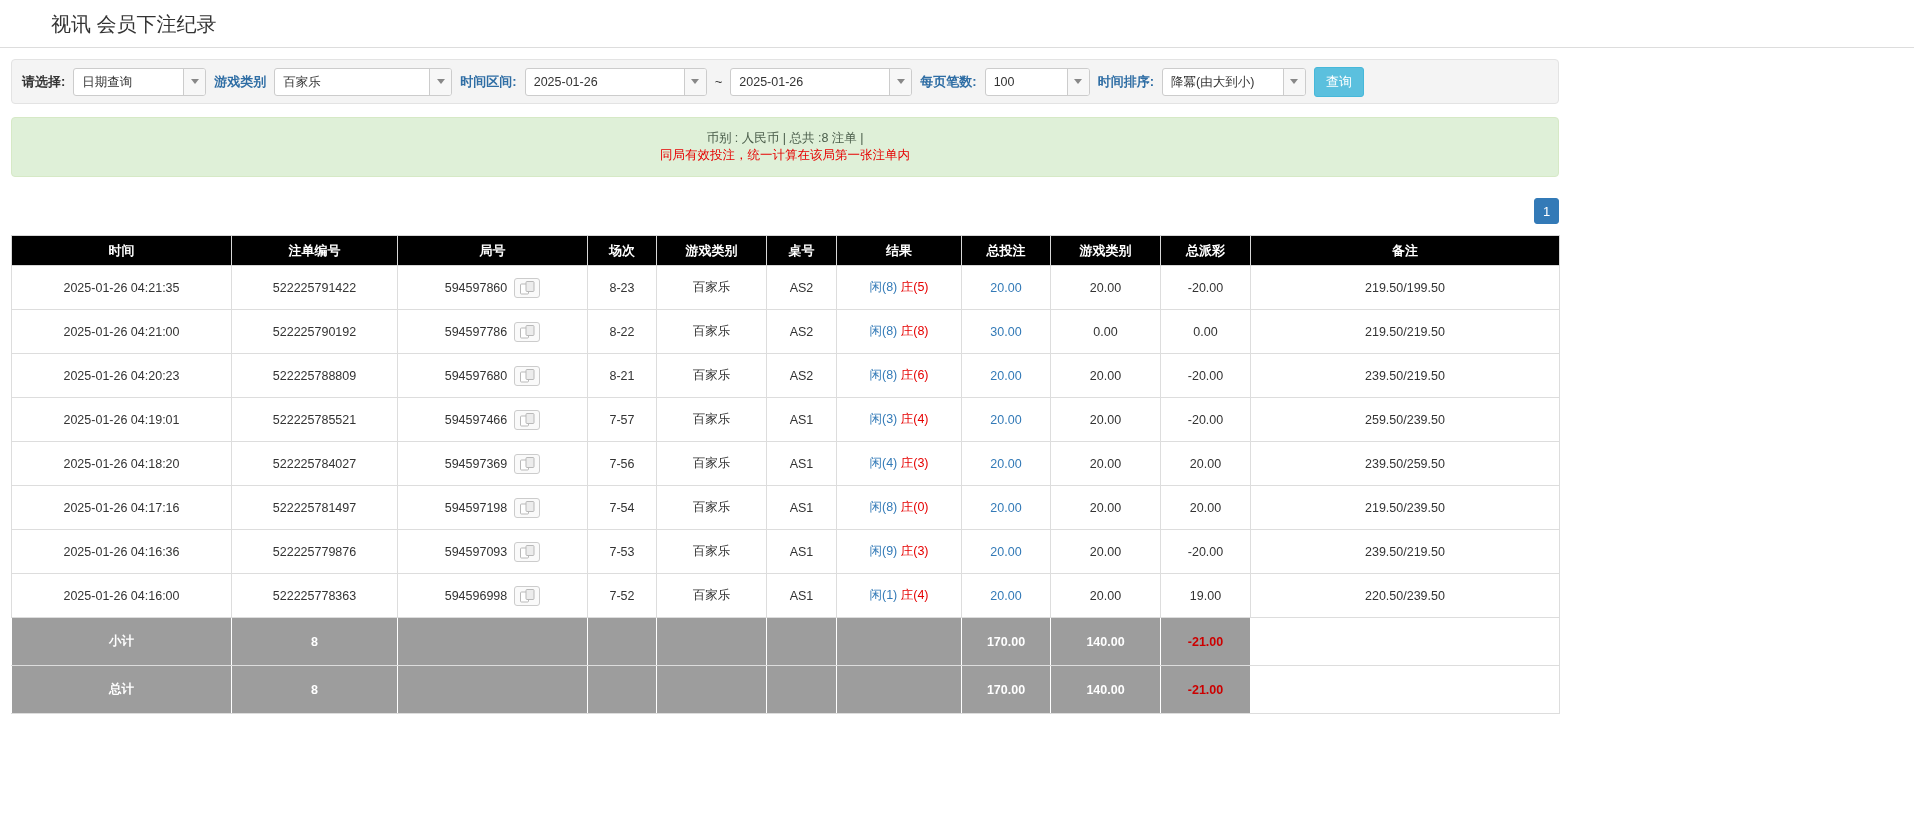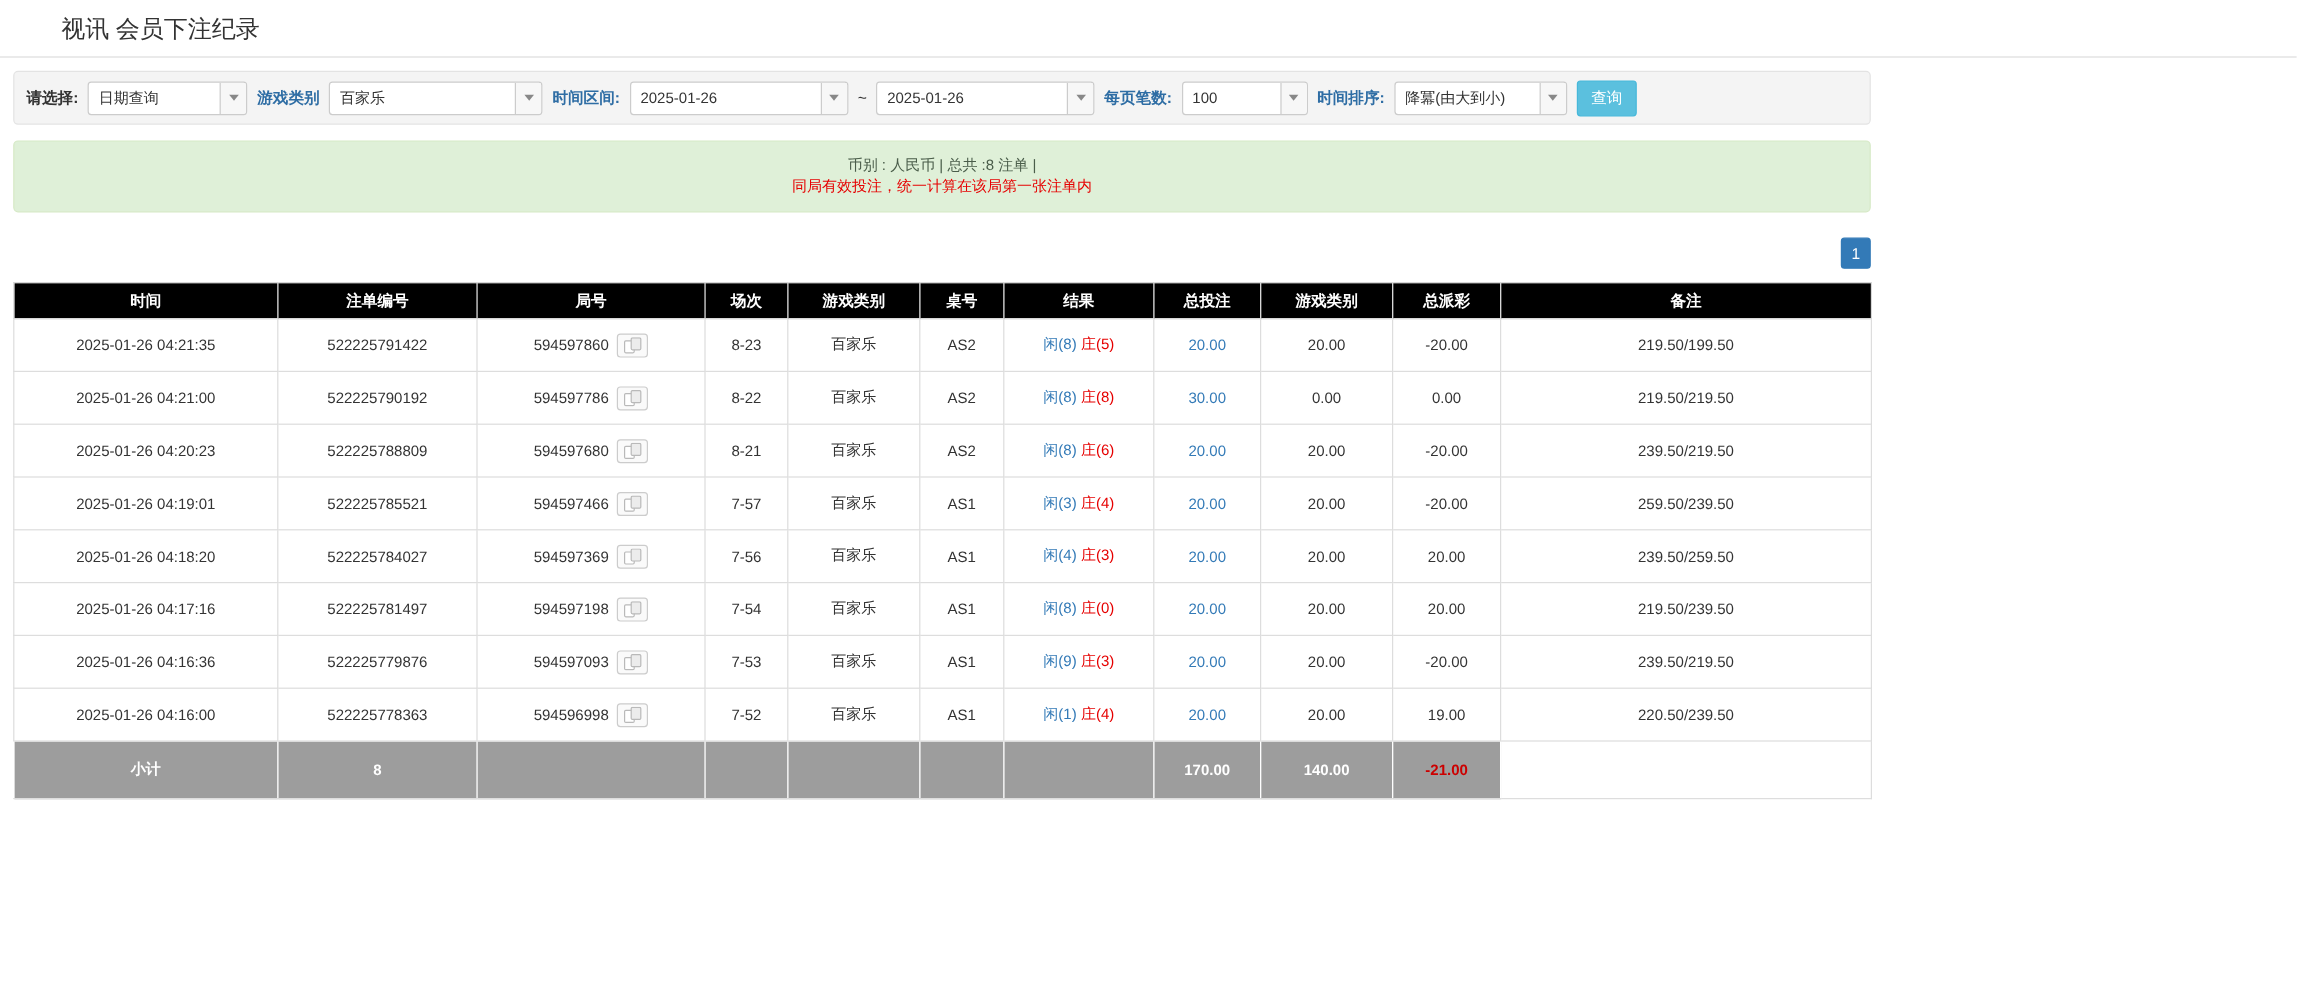--- a/index.html
+++ b/index.html
@@ -431,16 +431,29 @@
           <td></td>
           <td></td>
           <td></td>
           <td></td>
           <td></td>
           <td>170.00</td>
           <td>140.00</td>
           <td class="neg-dark">-21.00</td>
           <td class="remark-footer"></td>
         </tr>
+        <tr>
+          <td>总计</td>
+          <td>8</td>
+          <td></td>
+          <td></td>
+          <td></td>
+          <td></td>
+          <td></td>
+          <td>170.00</td>
+          <td>140.00</td>
+          <td class="neg-dark">-21.00</td>
+          <td class="remark-footer"></td>
+        </tr>
       </tfoot>
   </table>
 
 </div>
 
 </body></html>

